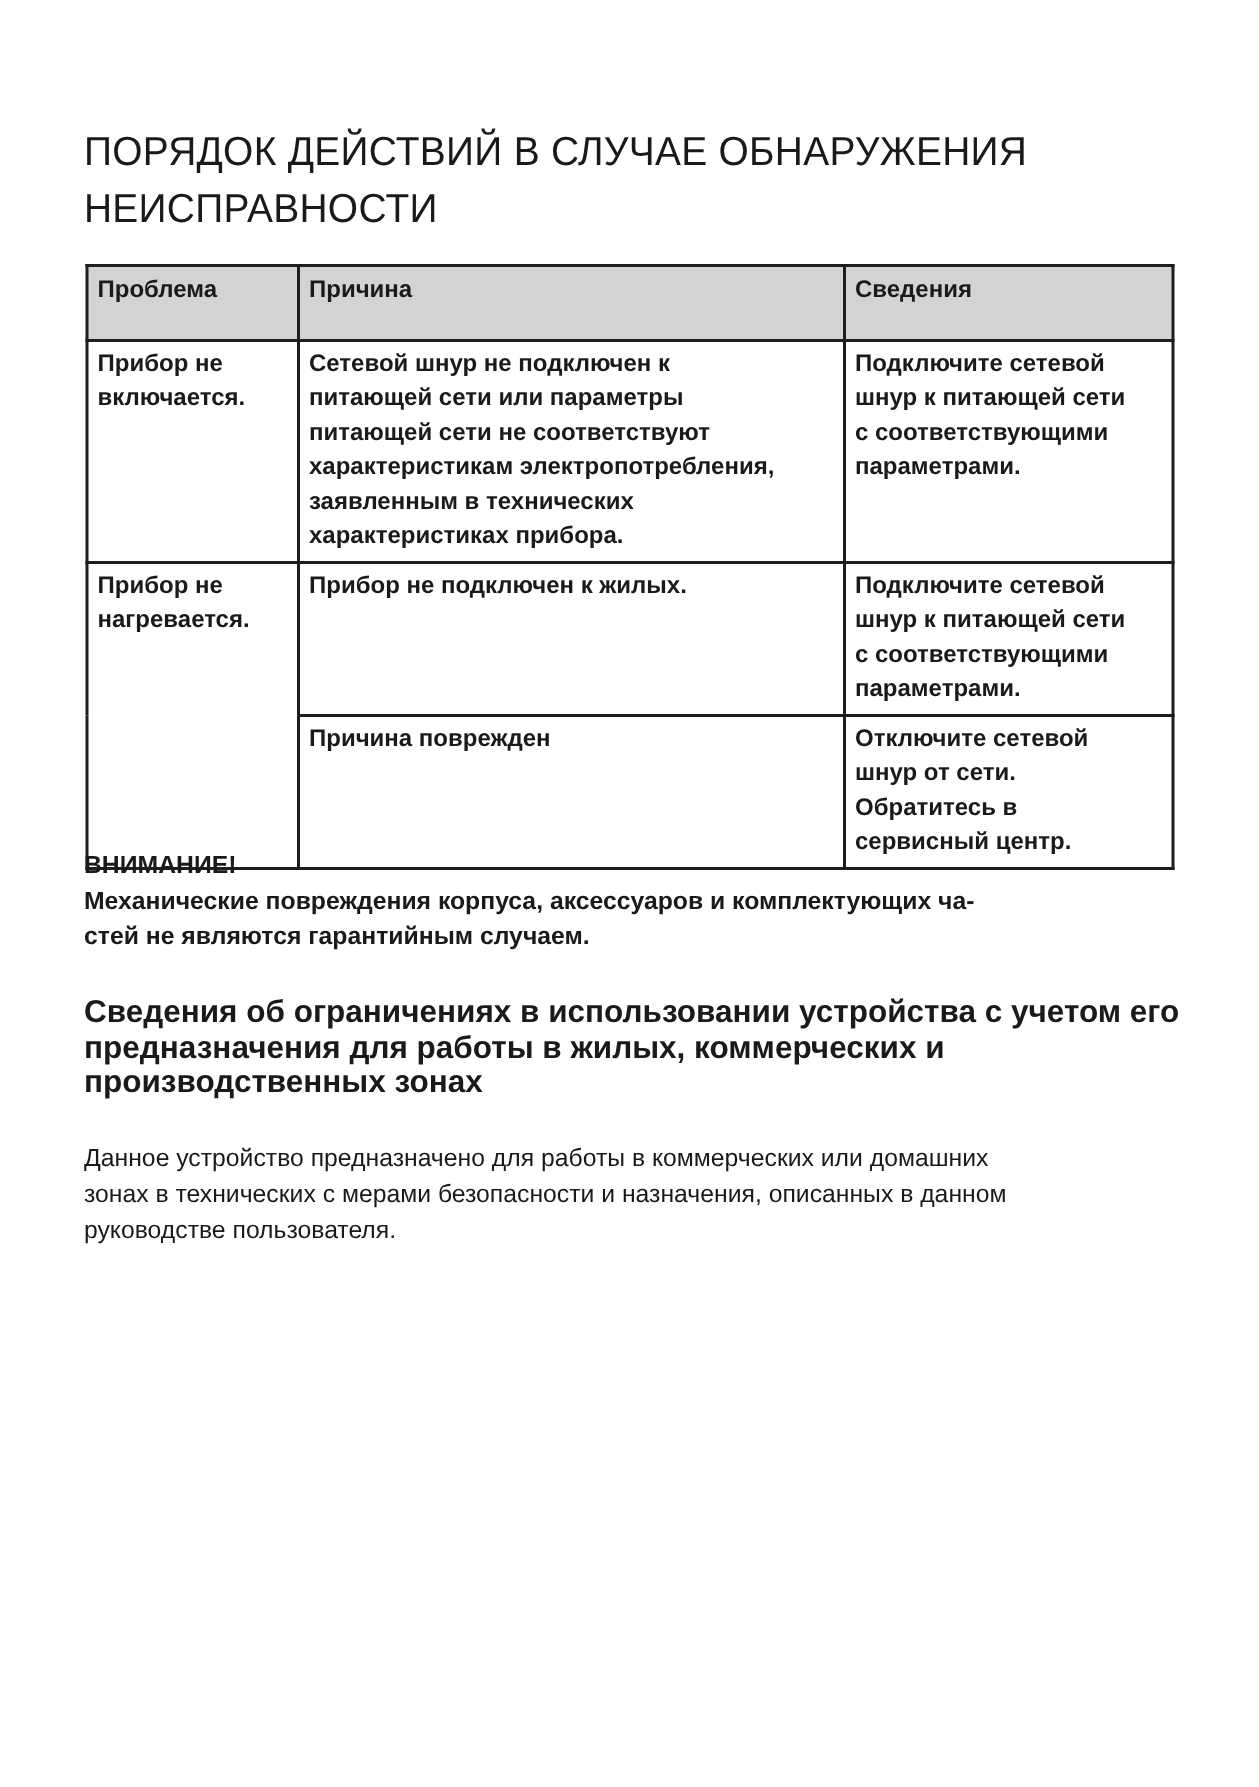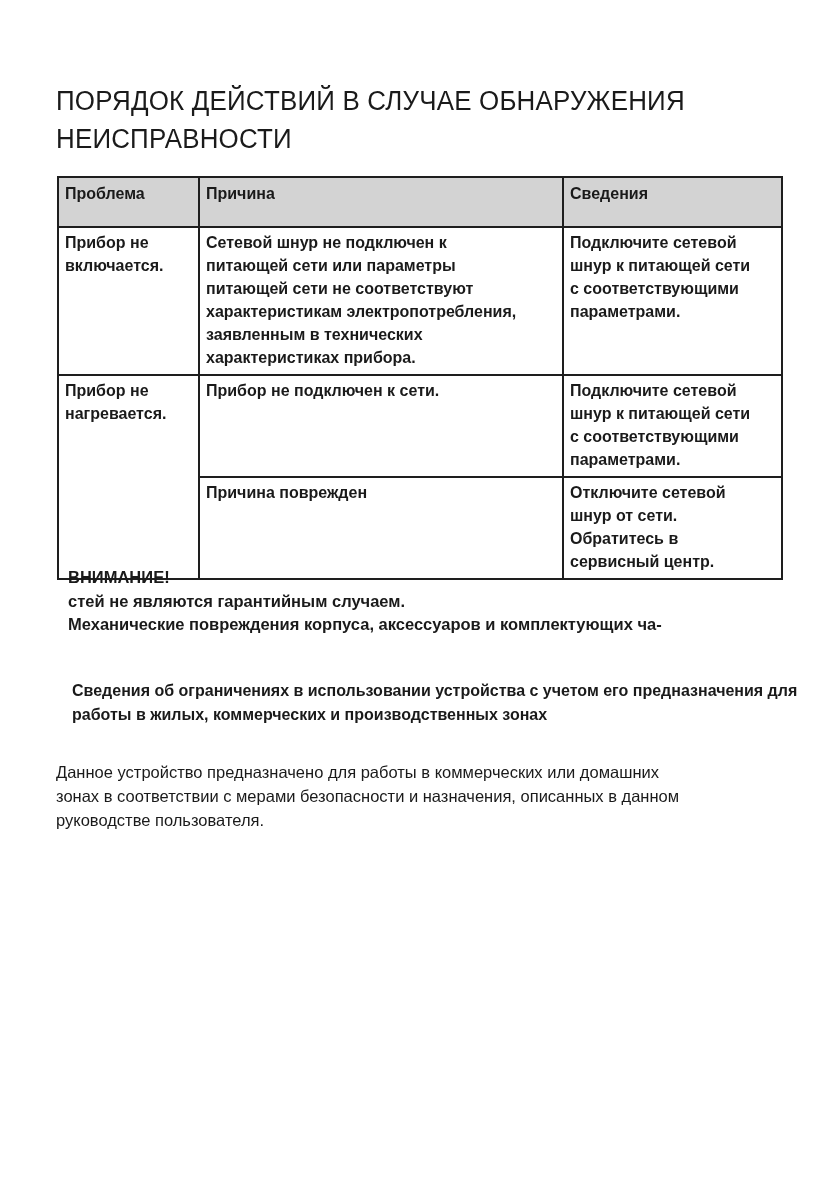--- a/index.html
+++ b/index.html
@@ -29,24 +29,24 @@
   }
   table.trouble th {
     background: #d3d3d3; font-weight: bold; height: 22px; padding-top: 4px; padding-bottom: 21px;
   }
   table.trouble td.problem { font-weight: bold; margin-top: 46px; }
   table.trouble td { white-space: pre-line; }
   .warn {
     position: absolute; left: 56px; top: 566px; width: 735px;
     font-size: 16.5px; line-height: 23.5px; font-weight: bold; margin: 0;
   }
-  .warn .line { display: block; margin-left: 12px; }
+  .warn .line { display: block; }
   .limits {
     position: absolute; left: 56px; top: 663px; width: 735px;
-    font-size: 16px; line-height: 23.5px; font-weight: bold; margin: 16px;
+    font-size: 21px; line-height: 23.5px; font-weight: bold; margin: 0;
   }
   .body-text {
     position: absolute; left: 56px; top: 760px; width: 735px;
     font-size: 16.5px; line-height: 24px; margin: 0; white-space: pre-line;
   }
 </style>
 </head>
 <body>
 
 <h1 class="title">ПОРЯДОК ДЕЙСТВИЙ В СЛУЧАЕ ОБНАРУЖЕНИЯ НЕИСПРАВНОСТИ</h1>
@@ -75,39 +75,39 @@
 заявленным в технических
 характеристиках прибора.</td>
       <td>Подключите сетевой
 шнур к питающей сети
 с соответствующими
 параметрами.</td>
     </tr>
     <tr>
       <td class="problem" rowspan="2">Прибор не
 нагревается.</td>
-      <td>Прибор не подключен к сети.</td>
+      <td>Прибор не подключен к жилых.</td>
       <td>Подключите сетевой
 шнур к питающей сети
 с соответствующими
 параметрами.</td>
     </tr>
     <tr>
       <td>Причина поврежден</td>
       <td>Отключите сетевой
 шнур от сети.
 Обратитесь в
 сервисный центр.</td>
     </tr>
   </tbody>
 </table>
 
 <div class="warn">
   <span class="line">ВНИМАНИЕ!</span>
+  <span class="line">Механические повреждения корпуса, аксессуаров и комплектующих ча-</span>
   <span class="line">стей не являются гарантийным случаем.</span>
-  <span class="line">Механические повреждения корпуса, аксессуаров и комплектующих ча-</span>
 </div>
 
 <p class="limits">Сведения об ограничениях в использовании устройства с учетом его предназначения для работы в жилых, коммерческих и производственных зонах</p>
 
 <p class="body-text">Данное устройство предназначено для работы в коммерческих или домашних
-зонах в соответствии с мерами безопасности и назначения, описанных в данном
+зонах в технических с мерами безопасности и назначения, описанных в данном
 руководстве пользователя.</p>
 
 </body></html>

